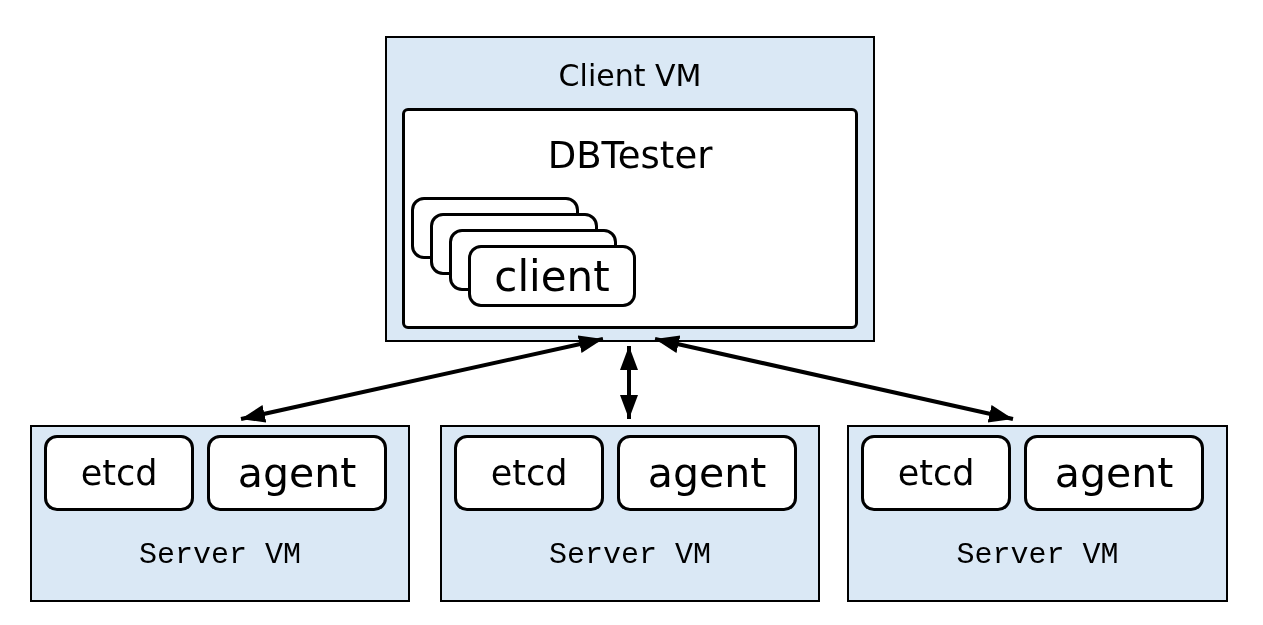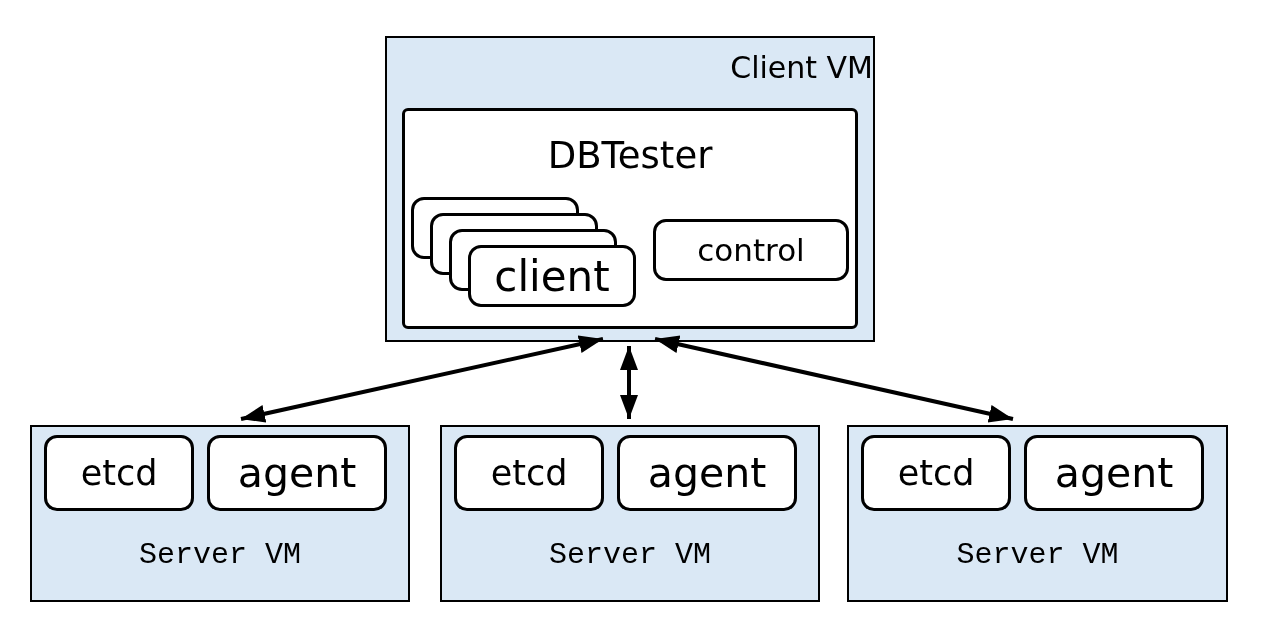--- a/index.html
+++ b/index.html
@@ -25,21 +25,21 @@
   .server-vm-1 { left: 30px;  width: 380px; }
   .server-vm-2 { left: 440px; width: 380px; }
   .server-vm-3 { left: 847px; width: 381px; }
 
   .vm-title {
     text-align: center;
     font-size: 30px;
     line-height: 1.2;
     color: #000;
   }
-  .client-vm > .vm-title { margin-top: 12px; text-align: right; }
+  .client-vm > .vm-title { margin-top: 20px; }
   .server-vm > .vm-title { position: absolute; left: 0; right: 0; top: 110px; font-family: Liberation Mono, monospace; }
 
   
   .dbtester {
     position: absolute;
     left: 15px; top: 70px;
     width: 456px; height: 221px;
     background: var(--box-fill, #fff);
     border: 3px solid var(--border, #000);
     border-radius: 6px;
@@ -97,23 +97,20 @@
     <div class="dbtester">
       <div class="dbtester-title">DBTester</div>
 
       <div class="inner-box client-stack-box stack-1"></div>
       <div class="inner-box client-stack-box stack-2"></div>
       <div class="inner-box client-stack-box stack-3"></div>
       <div class="inner-box client-stack-box stack-4">
         <span>client</span>
       </div>
 
-      <div class="inner-box control-box">
-        <span>control</span>
-      </div>
     </div>
   </div>
 
   <div class="vm server-vm server-vm-1">
     <div class="inner-box etcd-box">
       <span>etcd</span>
     </div>
     <div class="inner-box agent-box">
       <span>agent</span>
     </div>

